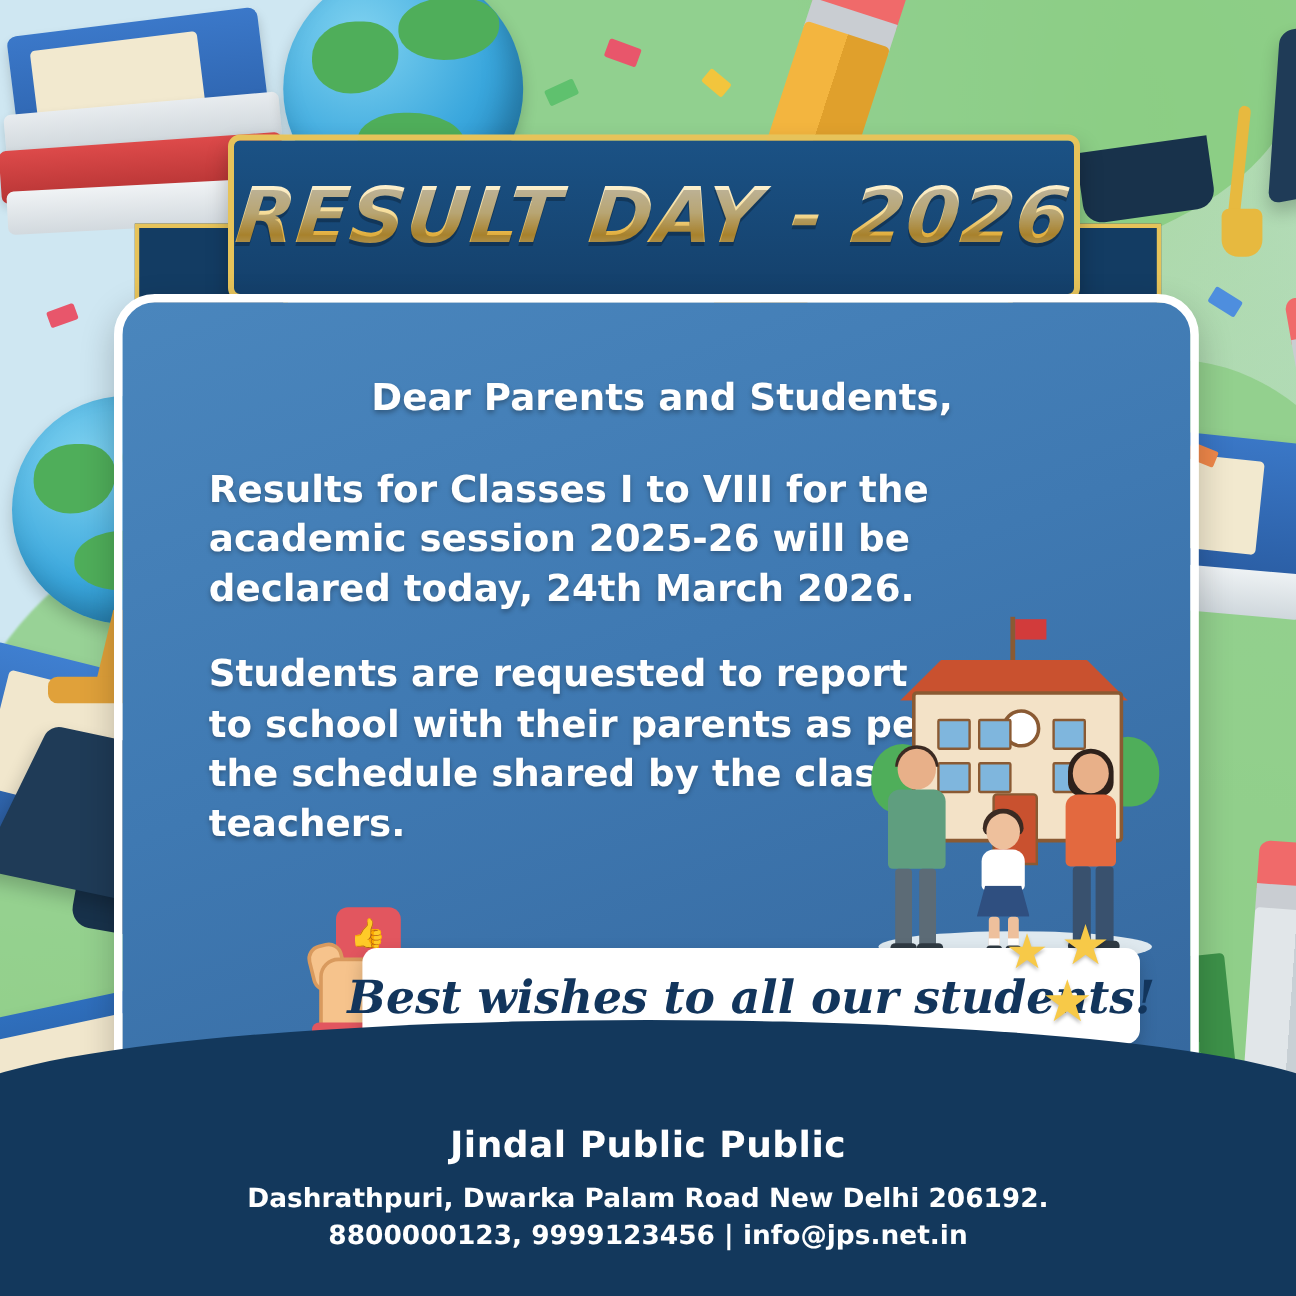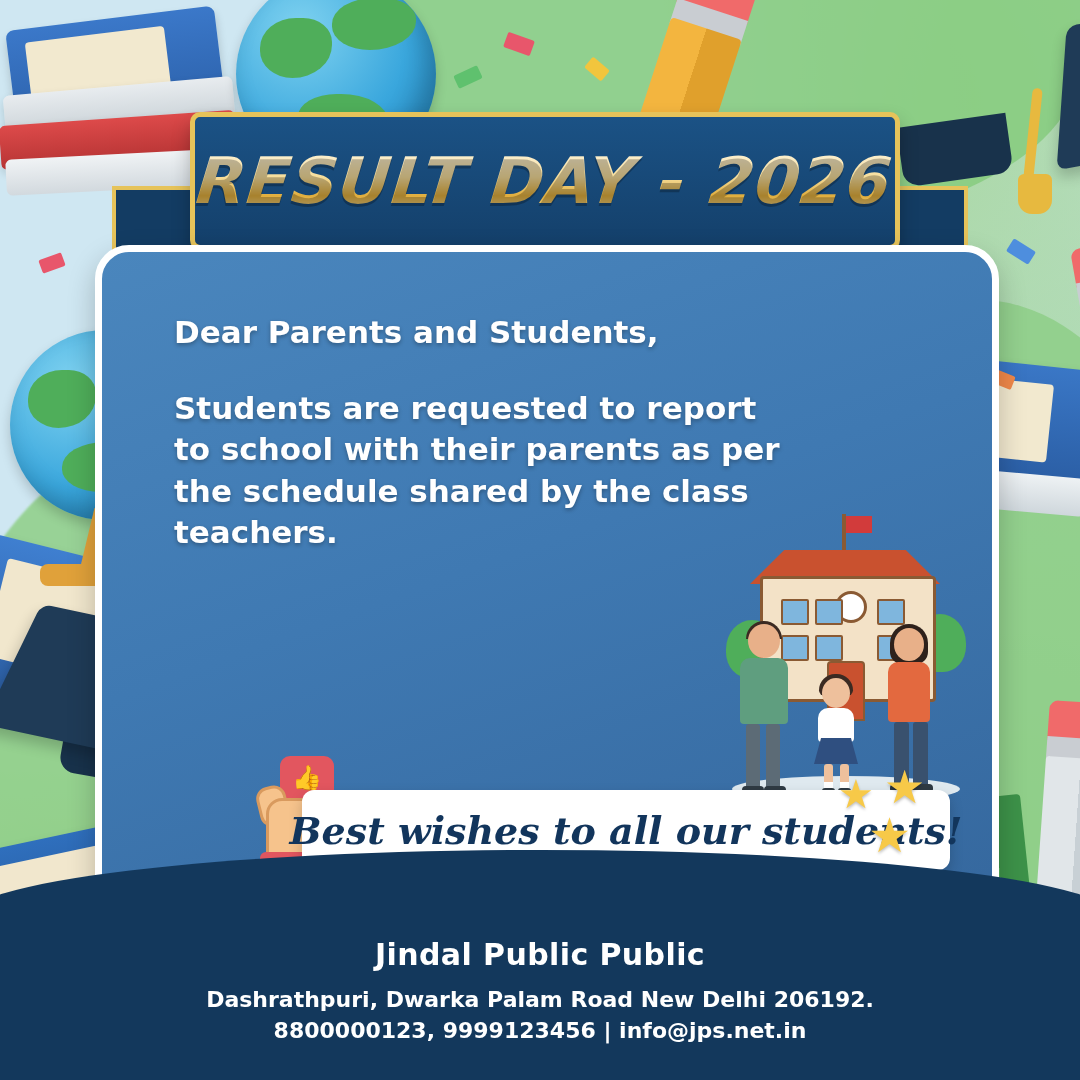--- a/index.html
+++ b/index.html
@@ -357,21 +357,21 @@
   .card p {
     margin: 0 0 30px 0;
     color: #ffffff;
     font-family: "DejaVu Sans", sans-serif;
     font-weight: bold;
     font-size: 31px;
     line-height: 1.34;
     max-width: 620px;
     text-shadow: 0 2px 4px rgba(0,0,0,.3);
   }
-  .card p.greeting { font-size: 31px; margin-bottom: 34px; }
+  .card p.greeting { font-size: 31px; margin-bottom: 34px; text-align: right; }
   .hl { color: #ffffff; }
 
   
   .illus {
     position: absolute;
     right: 26px;
     bottom: 124px;
     width: 240px;
     height: 250px;
   }
@@ -676,20 +676,21 @@
     <div class="ribbon-tail left"></div>
     <div class="ribbon-tail right"></div>
     <div class="ribbon-main">
       <div class="ribbon-title">RESULT DAY - 2026</div>
     </div>
   </div>
 
   <div class="card">
     <div class="card-inner">
       <p class="greeting">Dear Parents and Students,</p>
+      <p><span>Results for Classes I to VIII for the academic session 2025-26 will be declared today, </span><span class="hl">24th March 2026.</span></p>
       <p>Students are requested to report to school with their parents as per the schedule shared by the class teachers.</p>
     </div>
 
     <div class="illus">
       <div class="tree" style="left:0px; top:62px;"></div>
       <div class="tree" style="left:188px; top:56px;"></div>
       <div class="school-flag-pole"></div>
       <div class="school-flag"></div>
       <div class="school-roof"></div>
       <div class="school-building">

